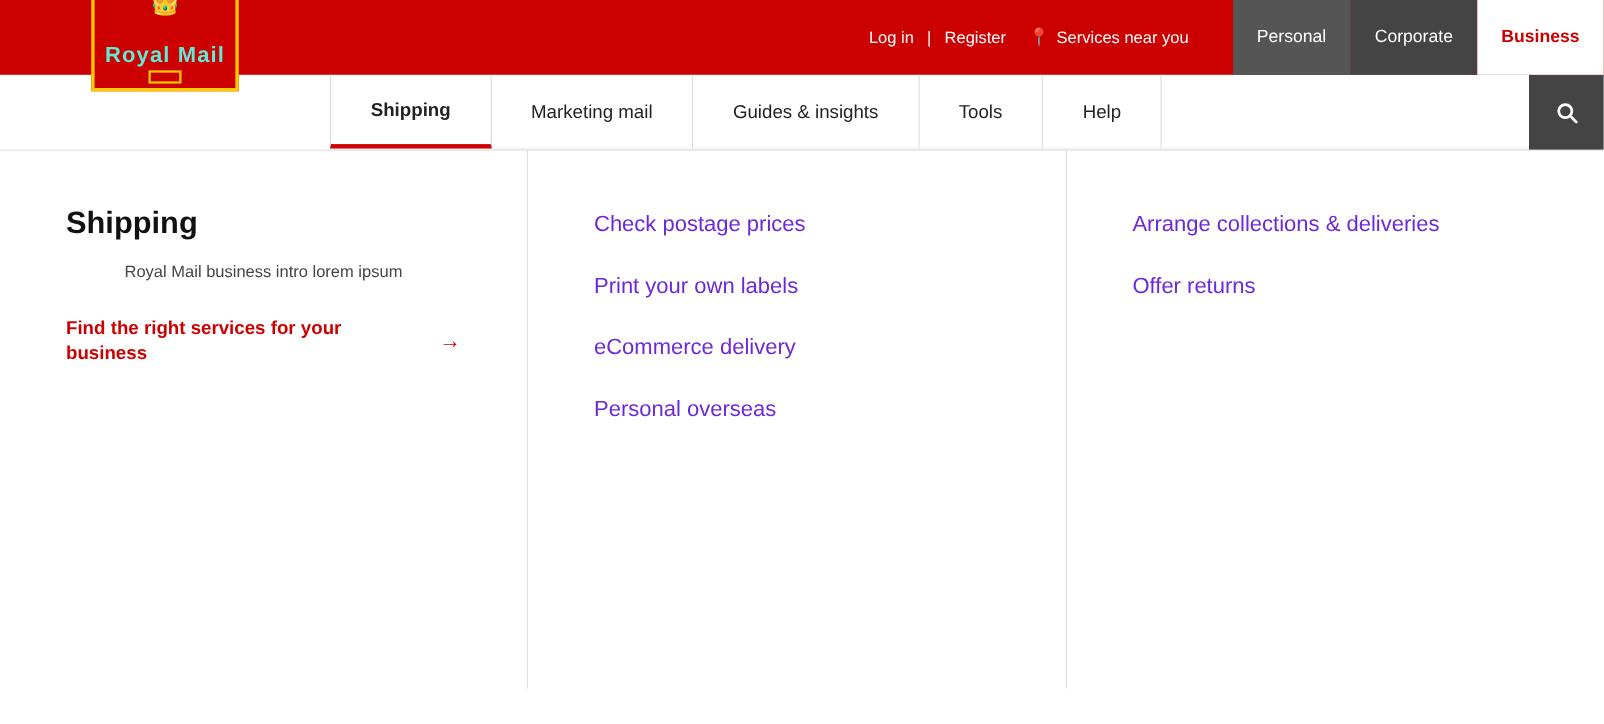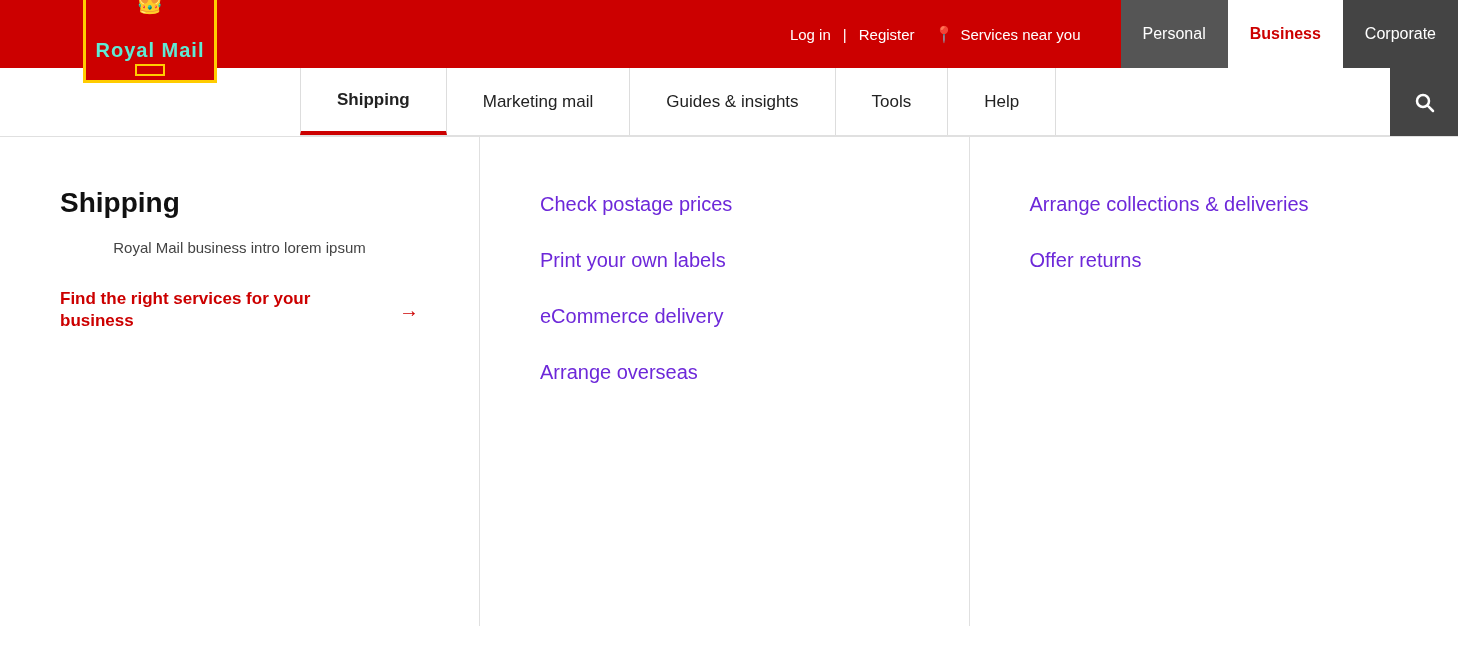--- a/index.html
+++ b/index.html
@@ -218,25 +218,25 @@
       <a href="#">Register</a>
       <a href="#" class="services-near">
         <span class="location-icon">📍</span>
         <span>Services near you</span>
       </a>
     </div>
     <div class="audience-tabs">
       <a href="#" class="audience-tab personal">
         <span>Personal</span>
       </a>
+      <a href="#" class="audience-tab corporate">
+        <span>Corporate</span>
+      </a>
       <a href="#" class="audience-tab business">
         <span>Business</span>
-      </a>
-      <a href="#" class="audience-tab corporate">
-        <span>Corporate</span>
       </a>
     </div>
   </div>
 </div>
 
 <div style="display:flex; margin-left:300px; background:#fff; height:68px; border-bottom:1px solid #e0e0e0;">
   <div class="nav-item active">
     <span>Shipping</span>
   </div>
   <div class="nav-item">
@@ -266,20 +266,20 @@
     <a href="#" class="intro-link">
       <span>Find the right services for your business</span>
       <span class="arrow">→</span>
     </a>
   </div>
 
   <div class="dropdown-col">
     <a href="#" class="menu-link">Check postage prices</a>
     <a href="#" class="menu-link">Print your own labels</a>
     <a href="#" class="menu-link">eCommerce delivery</a>
-    <a href="#" class="menu-link">Arrange overseas</a>
+    <a href="#" class="menu-link">Personal overseas</a>
   </div>
 
   <div class="dropdown-col">
     <a href="#" class="menu-link">Arrange collections &amp; deliveries</a>
     <a href="#" class="menu-link">Offer returns</a>
   </div>
 </div>
 
 </body></html>

